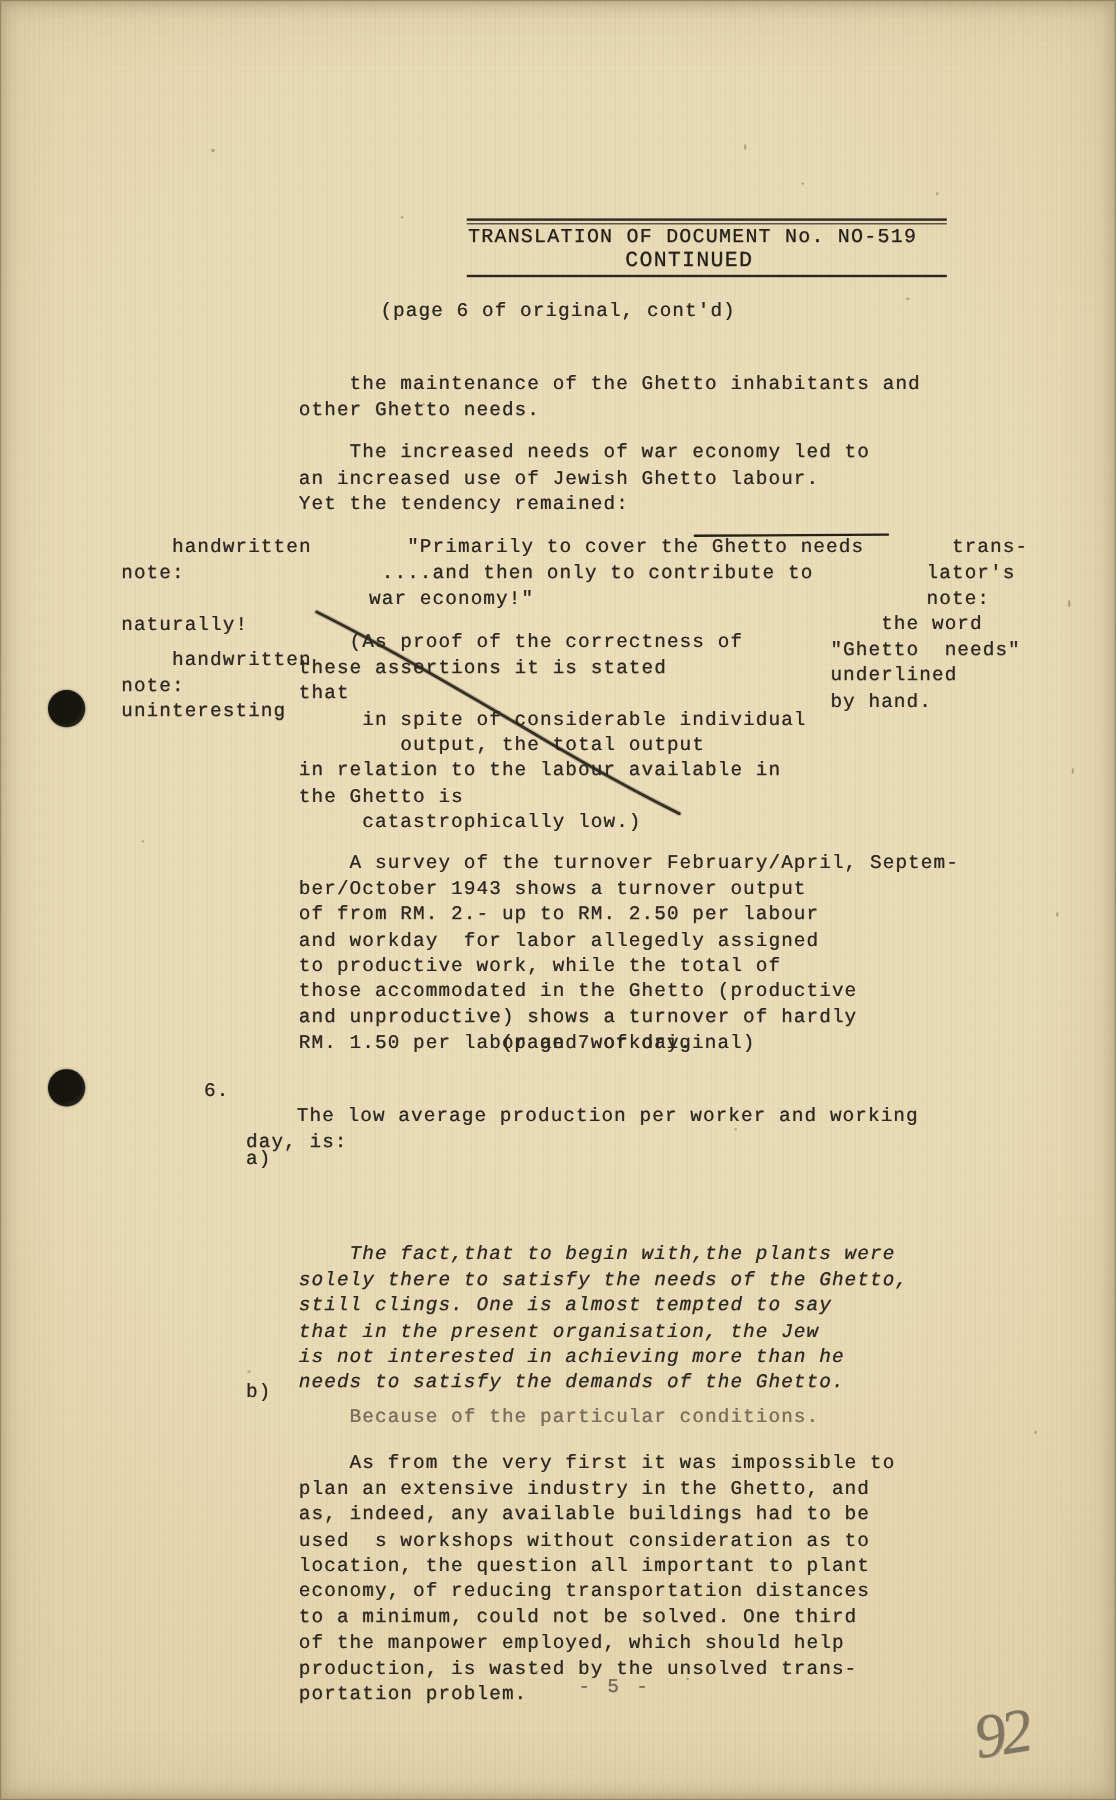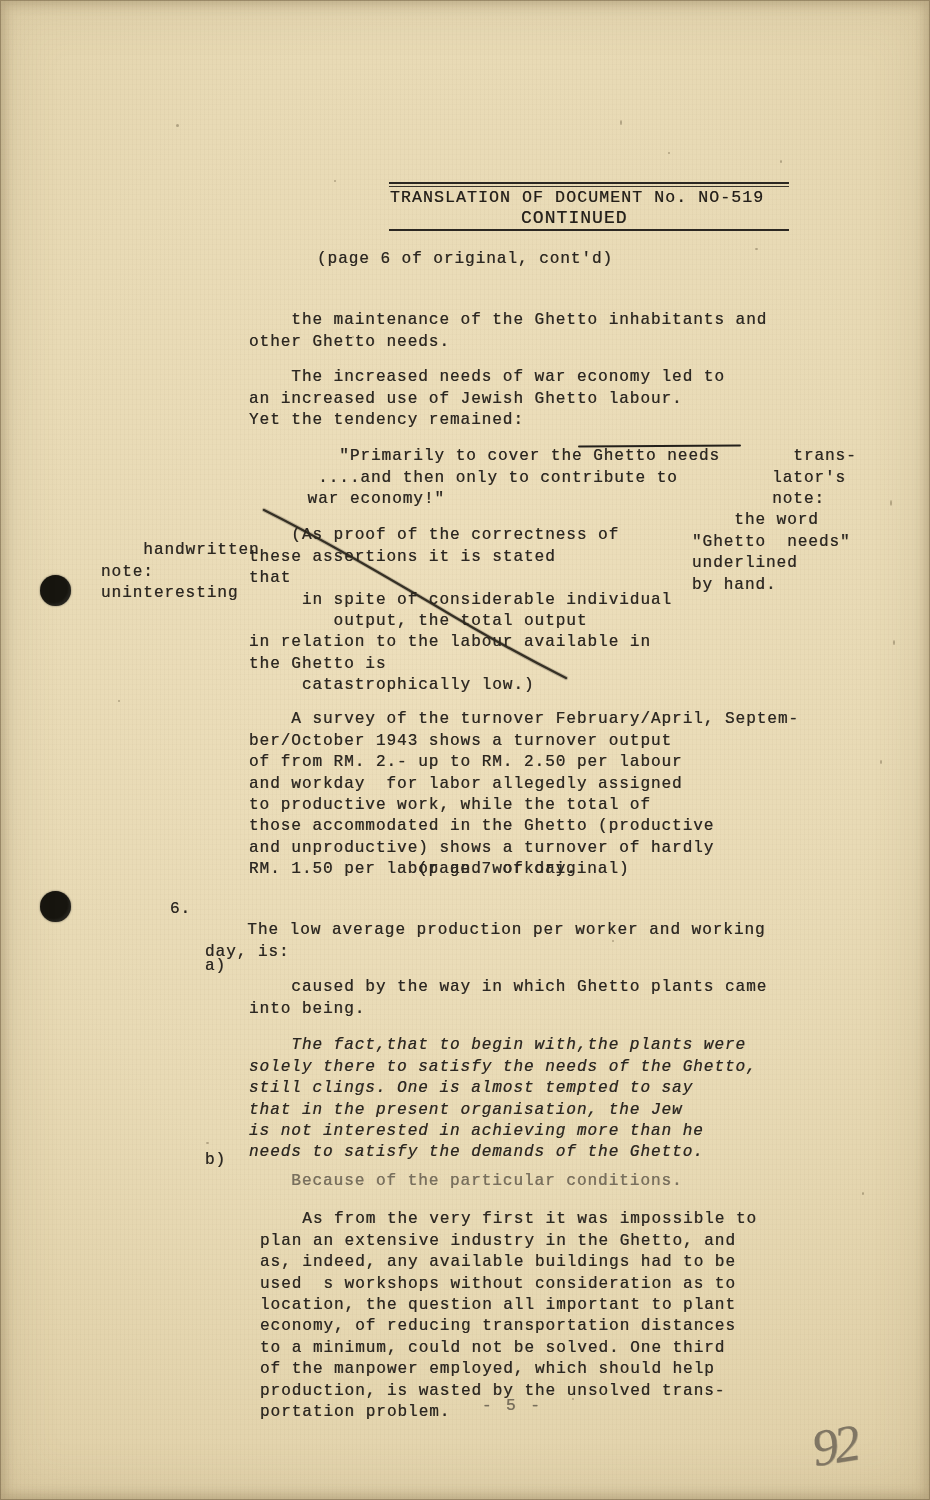--- a/index.html
+++ b/index.html
@@ -165,20 +165,26 @@
     <span>The increased needs of war economy led to</span>
 <span>an increased use of Jewish Ghetto labour.</span>
 <span>Yet the tendency remained:</span>
   </div>
 
   <div class="t" style="left:249px; top:289px;">
     <span>the maintenance of the Ghetto inhabitants and</span>
 <span>other Ghetto needs.</span>
   </div>
 
+  <div class="t" style="left:101px; top:425px;">
+    <span>handwritten</span>
+<span>note:</span>
+<span></span>
+<span>naturally!</span>
+  </div>
 
   <div class="t" style="left:297px; top:425px;">
     <span>"Primarily to cover the Ghetto needs</span>
 <span>  ....and then only to contribute to</span>
 <span> war economy!"</span>
   </div>
 
   <div id="hand-underline" style="left:578px; top:445px; width:163px;"></div>
 
   <div class="t" style="left:751px; top:425px;">
@@ -231,40 +237,36 @@
 
   <div class="t" style="left:418px; top:859px;">(page 7 of original)</div>
 
   <div class="t" style="left:170px; top:899px;">6.</div>
   <div class="t" style="left:205px; top:899px;">
     <span>The low average production per worker and working</span>
 <span>day, is:</span>
   </div>
 
   <div class="t" style="left:205px; top:956px;">a)</div>
-  <div class="t" style="left:249px; top:956px;">
-    <span>caused by the way in which Ghetto plants came</span>
-<span>into being.</span>
-  </div>
 
   <div class="t" style="left:249px; top:1014px;font-style:italic;">
     <span>The fact,that to begin with,the plants were</span>
 <span>solely there to satisfy the needs of the Ghetto,</span>
 <span>still clings. One is almost tempted to say</span>
 <span>that in the present organisation, the Jew</span>
 <span>is not interested in achieving more than he</span>
 <span>needs to satisfy the demands of the Ghetto.</span>
   </div>
 
   <div class="t" style="left:205px; top:1150px;">b)</div>
   <div class="t fade" style="left:249px; top:1150px;">
     <span>Because of the particular conditions.</span>
   </div>
 
-  <div class="t" style="left:260px; top:1188px;">
+  <div class="t" style="left:249px; top:1188px;">
     <span>As from the very first it was impossible to</span>
 <span>plan an extensive industry in the Ghetto, and</span>
 <span>as, indeed, any available buildings had to be</span>
 <span>used  s workshops without consideration as to</span>
 <span>location, the question all important to plant</span>
 <span>economy, of reducing transportation distances</span>
 <span>to a minimum, could not be solved. One third</span>
 <span>of the manpower employed, which should help</span>
 <span>production, is wasted by the unsolved trans-</span>
 <span>portation problem.</span>

